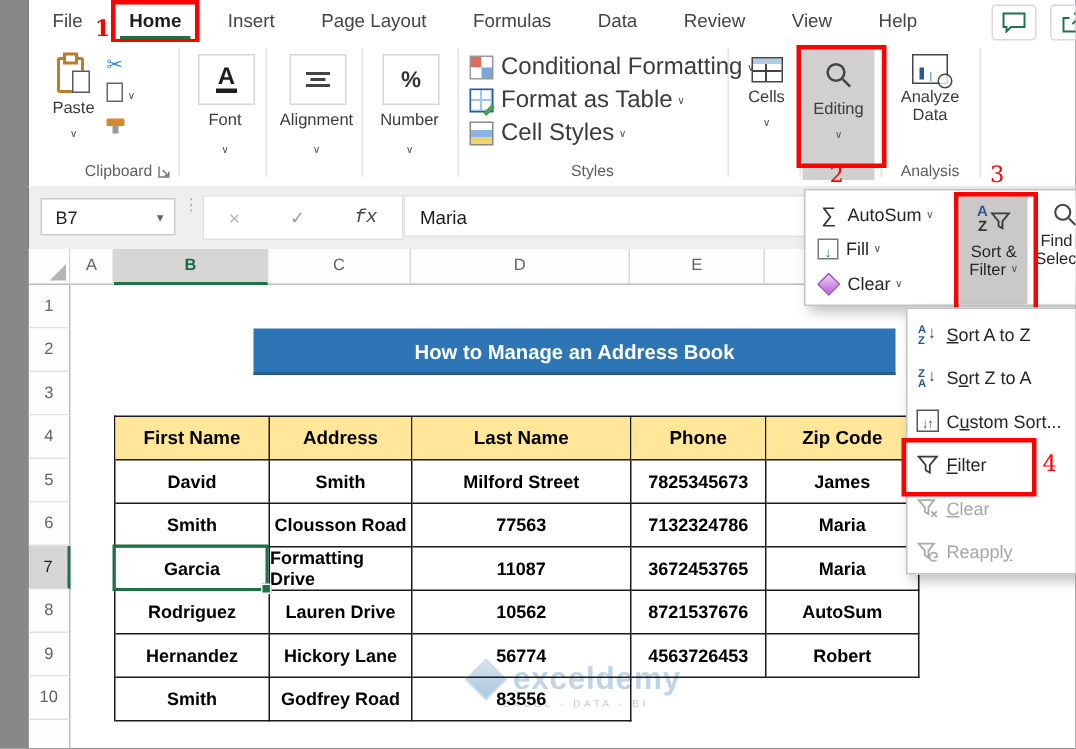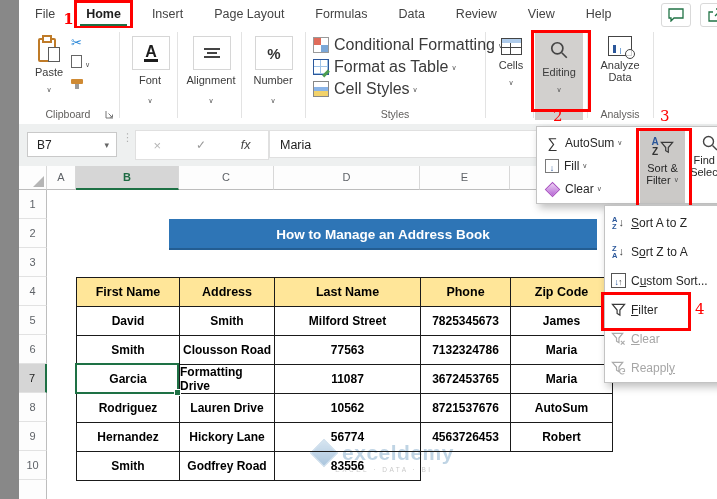--- a/index.html
+++ b/index.html
@@ -74,21 +74,21 @@
   .collapse-chev{position:absolute;left:700px;top:84px;width:7px;height:7px;border-left:1.6px solid #555;border-top:1.6px solid #555;transform:rotate(45deg);}
   
   .fbar{position:absolute;left:0;top:124px;width:717px;height:42px;background:#eef0f0;border-bottom:1px solid #d0d0d0;}
   .namebox{position:absolute;left:8px;top:8px;width:90px;height:25px;background:#fff;border:1px solid #c9c9c9;
            font-size:12px;color:#222;line-height:25px;padding-left:9px;box-sizing:border-box;}
   .namebox .arr{position:absolute;right:7px;top:0;color:#666;font-size:9px;}
   .fdots{position:absolute;left:103px;top:9px;color:#b0b0b0;font-size:11px;letter-spacing:0;line-height:8px;}
   .fbtns{position:absolute;left:116px;top:6px;width:132px;height:28px;background:#fff;border:1px solid #e0e0e0;
          display:flex;align-items:center;justify-content:space-around;}
   .fx-x{color:#b5b5b5;font-size:13px;} .fx-ck{color:#9a9a9a;font-size:12px;}
-  .fx-fx{font-family:Liberation Sans, sans-serif;font-style:italic;font-size:12.5px;color:#444;}
+  .fx-fx{font-family:Liberation Mono, monospace;font-style:italic;font-size:12.5px;color:#444;}
   .finput{position:absolute;left:250px;top:6px;width:467px;height:28px;background:#fff;border:1px solid #e0e0e0;
           font-size:12.5px;color:#1d1d1d;line-height:28px;padding-left:10px;box-sizing:border-box;}
   
   .sheet{position:absolute;left:0;top:166px;width:717px;height:333px;background:#fff;}
   .colhead{position:absolute;left:0;top:0;height:24px;border-bottom:1px solid #bdbdbd;box-sizing:border-box;
            font-size:11px;color:#5f6368;text-align:center;line-height:23px;border-right:1px solid #d8d8d8;background:#fdfdfd;}
   .colhead.sel{background:#d6d6d6;border-bottom:2px solid #1e7145;color:#1e6b43;font-weight:700;}
   .corner{position:absolute;left:0;top:0;width:28px;height:24px;background:#fdfdfd;border-right:1px solid #d8d8d8;border-bottom:1px solid #bdbdbd;box-sizing:border-box;}
   .corner .tri{position:absolute;right:2px;bottom:2px;width:0;height:0;border-left:11px solid transparent;border-bottom:11px solid #b5b5b5;}
   .rowhead{position:absolute;left:0;width:28px;height:29px;border-right:1px solid #bdbdbd;border-bottom:1px solid #e2e2e2;
@@ -204,21 +204,21 @@
           <span class="cut-glyph">✂</span>
         </div>
       <div class="minirow">
           <span class="copy-ic"></span>
           <span class="chev-solo"></span>
         </div>
       <div class="minirow">
           <span class="painter"></span>
         </div>
     </div>
-    <div class="grp-label" style="left:1px;width:96px">Clipboard</div>
+    <div class="grp-label" style="left:12px;width:96px">Clipboard</div>
     <svg class="launcher" width="9" height="9" viewBox="0 0 9 9">
         <path d="M1 1v7h7" stroke="#777" fill="none"></path>
         <path d="M3.5 3.5l3.5 3.5M7.5 4.5v2.7H4.8" stroke="#777" fill="none"></path>
       </svg>
 
     <div class="iconbtn" style="left:113px">
         <span class="font-a">A</span>
       </div>
     <div class="rb-lab btncap" style="left:104px;width:54px">Font</div>
     <div class="btnchev" style="left:104px;width:54px"><span class="chev-solo"></span></div>

